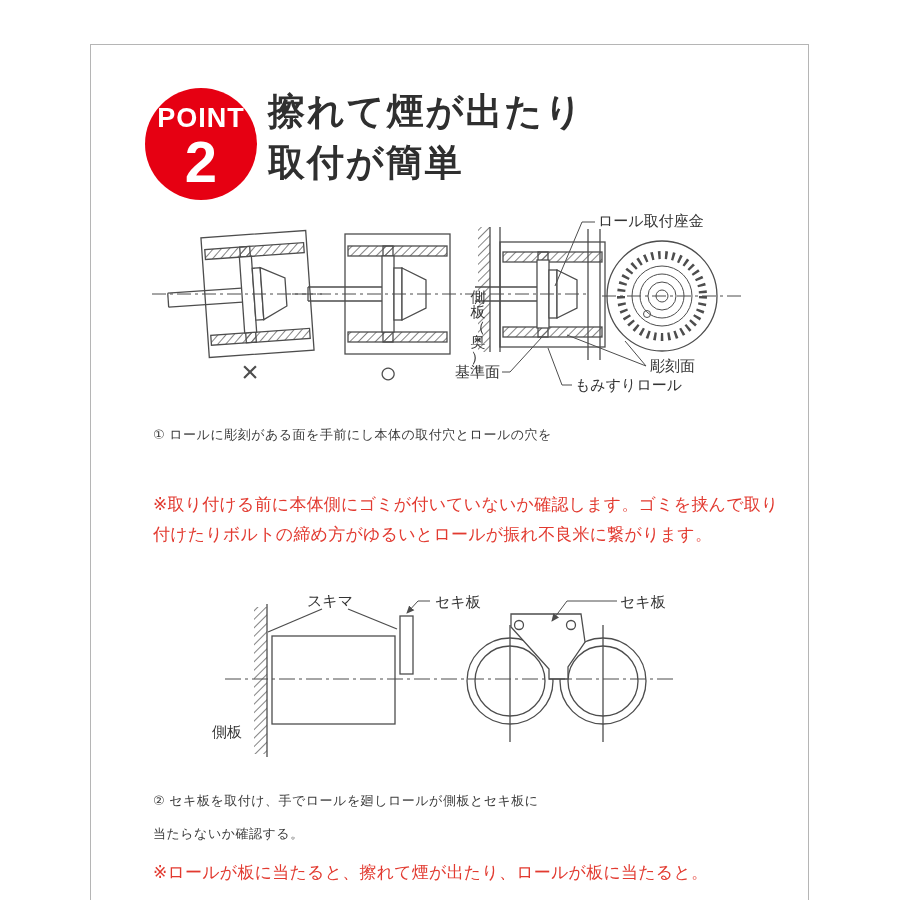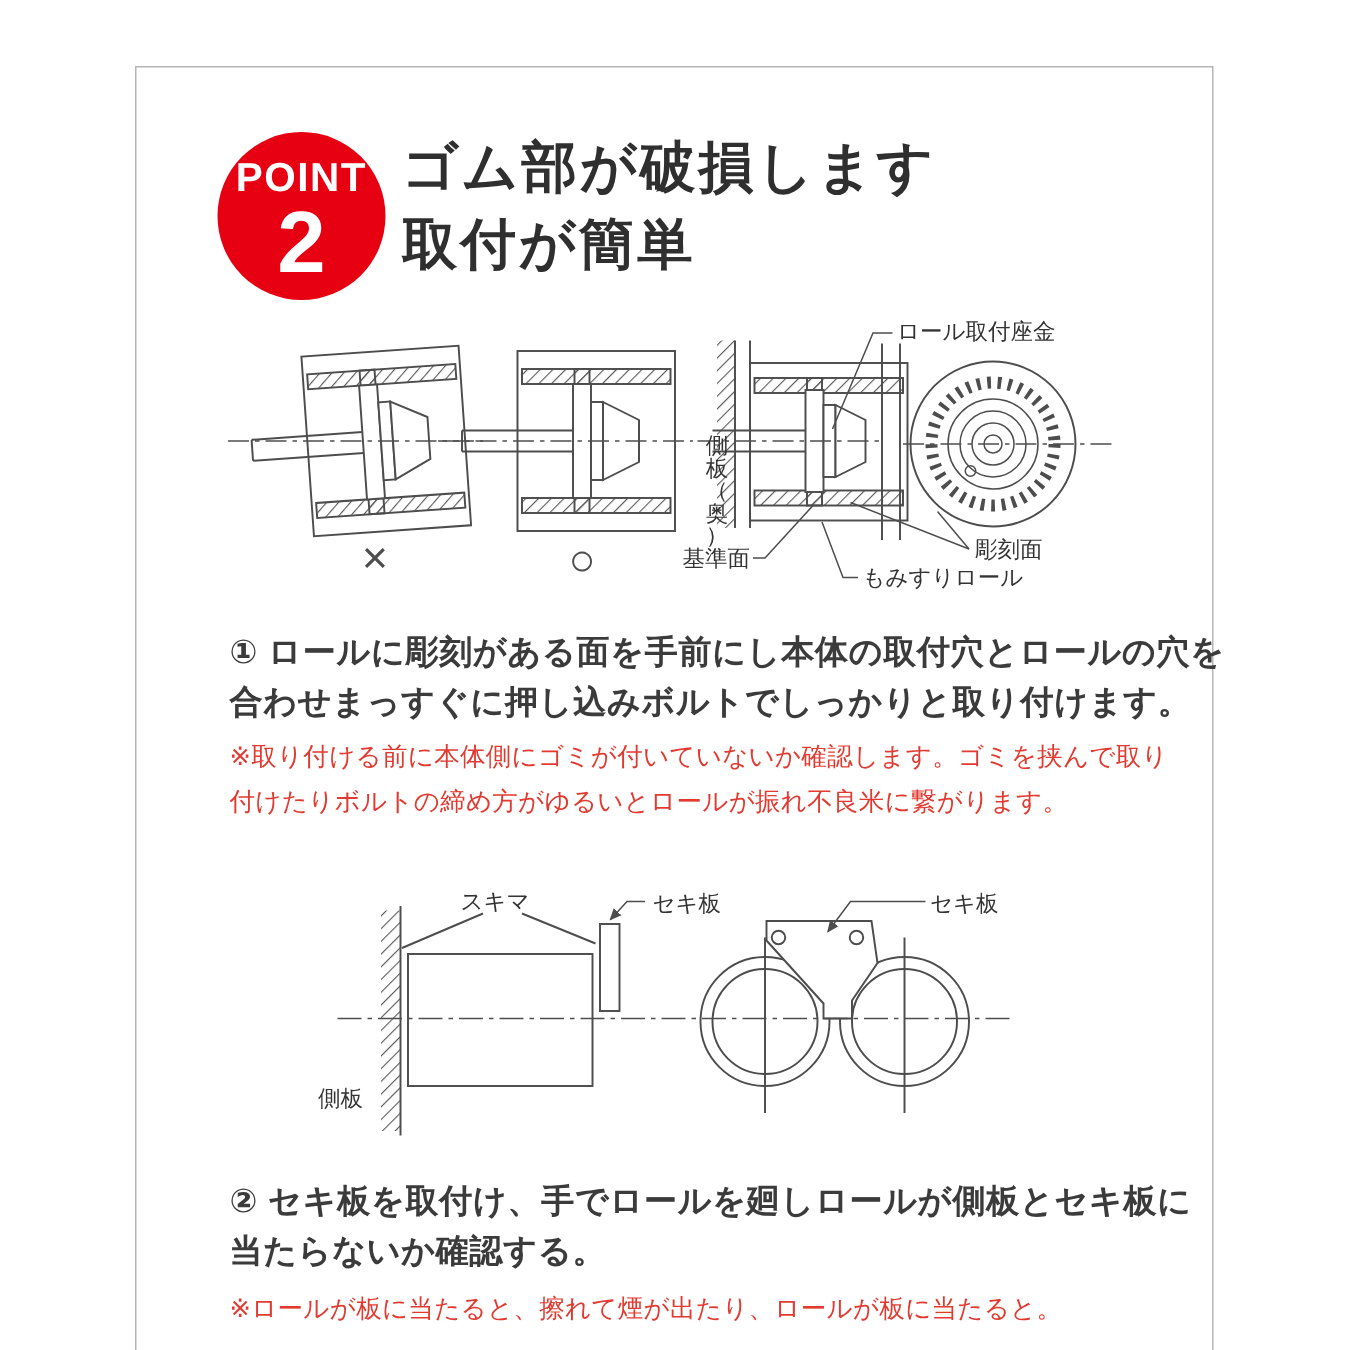--- a/index.html
+++ b/index.html
@@ -15,21 +15,21 @@
     position:absolute; left:145px; top:44px; width:112px; height:112px;
     border-radius:50%; background:#e60012; color:#ffffff; text-align:center;
   }
   .badge-point { font-size:27px; font-weight:bold; letter-spacing:1px; margin-top:17px; line-height:1; }
   .badge-num   { font-size:58px; font-weight:bold; line-height:1; margin-top:1px; }
   .title {
     position:absolute; left:268px; top:42px; font-size:37px; font-weight:900;
     color:#2f2f2f; line-height:51px; letter-spacing:2px; white-space:nowrap;
   }
   .step {
-    position:absolute; left:153px; width:640px; font-size:22px; font-weight:bold;
+    position:absolute; left:153px; width:640px; font-size:13px; font-weight:normal;
     color:#3b3b3b; line-height:33px; letter-spacing:0.5px; white-space:nowrap;
   }
   .step1 { top:374px; }
   .step2 { top:740px; }
   .note {
     position:absolute; left:153px; width:645px; font-size:17px; font-weight:normal;
     color:#e23a30; line-height:30px; letter-spacing:0.2px; white-space:nowrap;
   }
   .note1 { top:446px; }
   .note2 { top:814px; }
@@ -46,21 +46,21 @@
 <body>
 
 <div class="canvas">
   <div class="frame"></div>
 
   <div class="badge">
     <div class="badge-point">POINT</div>
     <div class="badge-num">2</div>
   </div>
   <div class="title">
-    <div>ゴム部が破損します</div>
+    <div>擦れて煙が出たり</div>
     <div>取付が簡単</div>
   </div>
 
   <svg id="diag1" class="diag" viewBox="0 0 720 205">
     <defs>
       <pattern id="hatch1" width="6" height="6" patternUnits="userSpaceOnUse" patternTransform="rotate(45)">
         <line x1="0" y1="0" x2="0" y2="6" stroke="#5a5a5a" stroke-width="1.5"></line>
       </pattern>
     </defs>
     <g stroke="#4d4d4d" stroke-width="1.3" fill="none">
@@ -135,21 +135,20 @@
 
     <text x="508" y="24">ロール取付座金</text>
     <text x="388" y="100" font-size="14" text-anchor="middle"><tspan x="388" dy="0">側</tspan><tspan x="388" dy="1em">板</tspan><tspan x="388" dy="1em">（</tspan><tspan x="388" dy="1em">奥</tspan><tspan x="388" dy="1em">）</tspan></text>
     <text x="365" y="175">基準面</text>
     <text x="560" y="169">彫刻面</text>
     <text x="485" y="188">もみすりロール</text>
   </svg>
 
   <div class="step step1">
     <div>① ロールに彫刻がある面を手前にし本体の取付穴とロールの穴を</div>
-    <div>合わせまっすぐに押し込みボルトでしっかりと取り付けます。</div>
   </div>
   <div class="note note1">
     <div>※取り付ける前に本体側にゴミが付いていないか確認します。ゴミを挟んで取り</div>
     <div>付けたりボルトの締め方がゆるいとロールが振れ不良米に繋がります。</div>
   </div>
 
   <svg id="diag2" class="diag" viewBox="0 0 720 205">
     <defs>
       <pattern id="hatch2" width="6" height="6" patternUnits="userSpaceOnUse" patternTransform="rotate(45)">
         <line x1="0" y1="0" x2="0" y2="6" stroke="#5a5a5a" stroke-width="1.5"></line>

